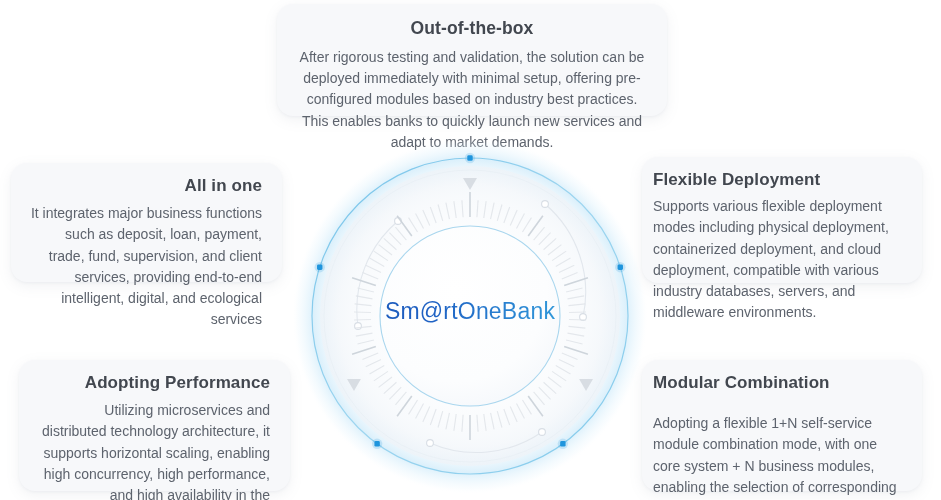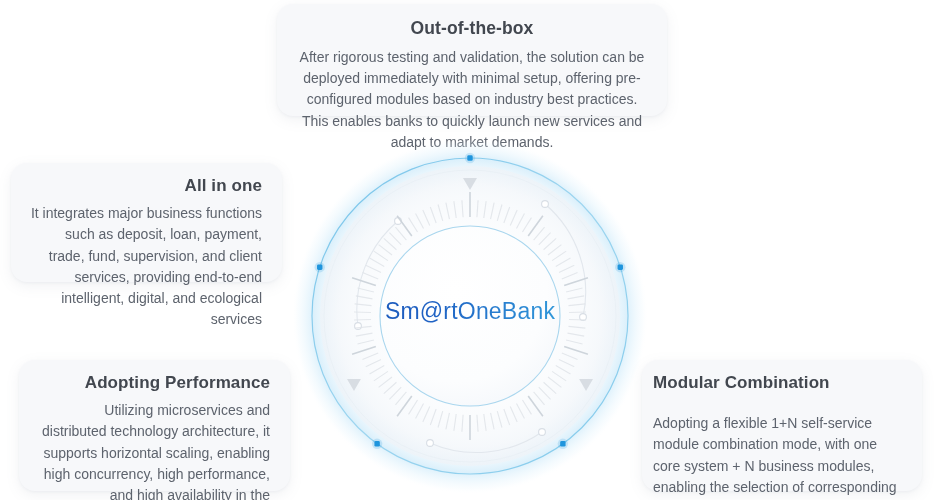--- a/index.html
+++ b/index.html
@@ -126,20 +126,24 @@
   <div class="card align-center" id="card-out-of-the-box">
     <div class="card-title">Out-of-the-box</div>
     <div class="card-body">After rigorous testing and validation, the solution can be deployed immediately with minimal setup, offering pre-configured modules based on industry best practices. This enables banks to quickly launch new services and adapt to market demands.</div>
   </div>
 
   <div class="card align-right" id="card-all-in-one">
     <div class="card-title">All in one</div>
     <div class="card-body">It integrates major business functions such as deposit, loan, payment, trade, fund, supervision, and client services, providing end-to-end intelligent, digital, and ecological services</div>
   </div>
 
+  <div class="card align-left" id="card-flexible-deployment">
+    <div class="card-title">Flexible Deployment</div>
+    <div class="card-body">Supports various flexible deployment modes including physical deployment, containerized deployment, and cloud deployment, compatible with various industry databases, servers, and middleware environments.</div>
+  </div>
 
   <div class="card align-right" id="card-excellent-performance">
     <div class="card-title">Adopting Performance</div>
     <div class="card-body">Utilizing microservices and distributed technology architecture, it supports horizontal scaling, enabling high concurrency, high performance, and high availability in the infrastructure of banking business systems.</div>
   </div>
 
   <div class="card align-left" id="card-modular-combination">
     <div class="card-title">Modular Combination</div>
     <div class="card-body">Adopting a flexible 1+N self-service module combination mode, with one core system + N business modules, enabling the selection of corresponding functional modules based on actual scenarios to meet specific needs.</div>
   </div>

